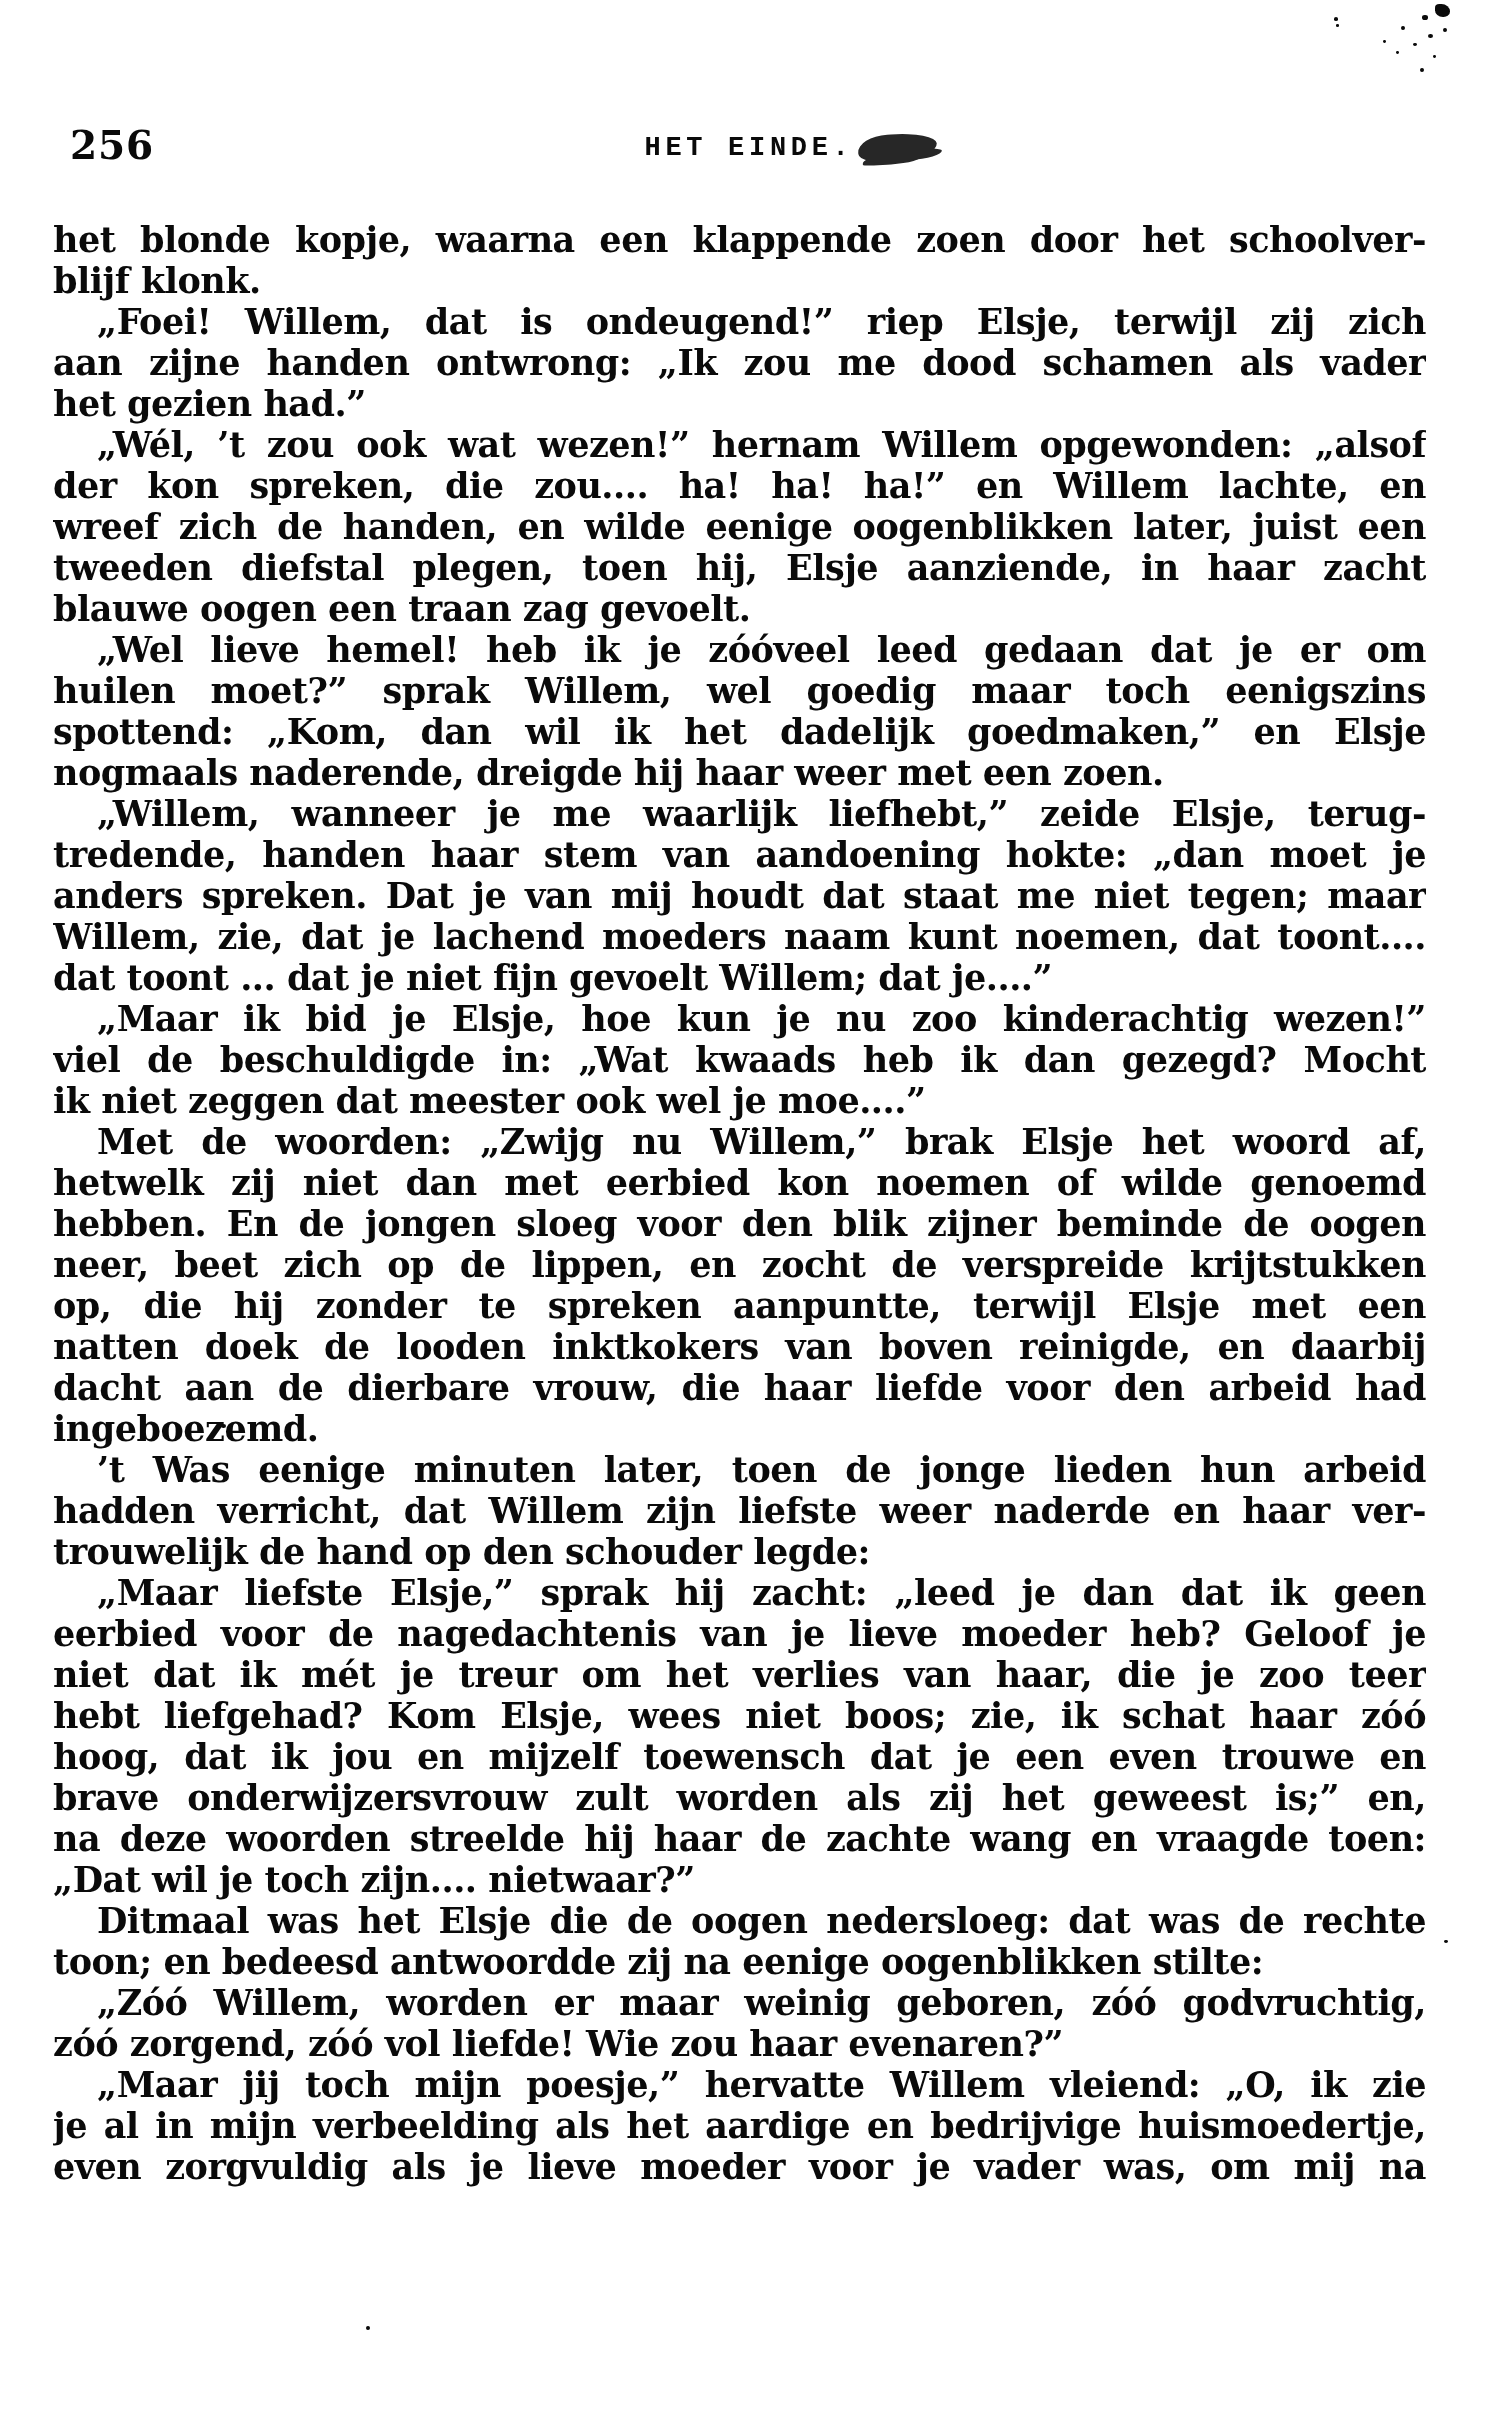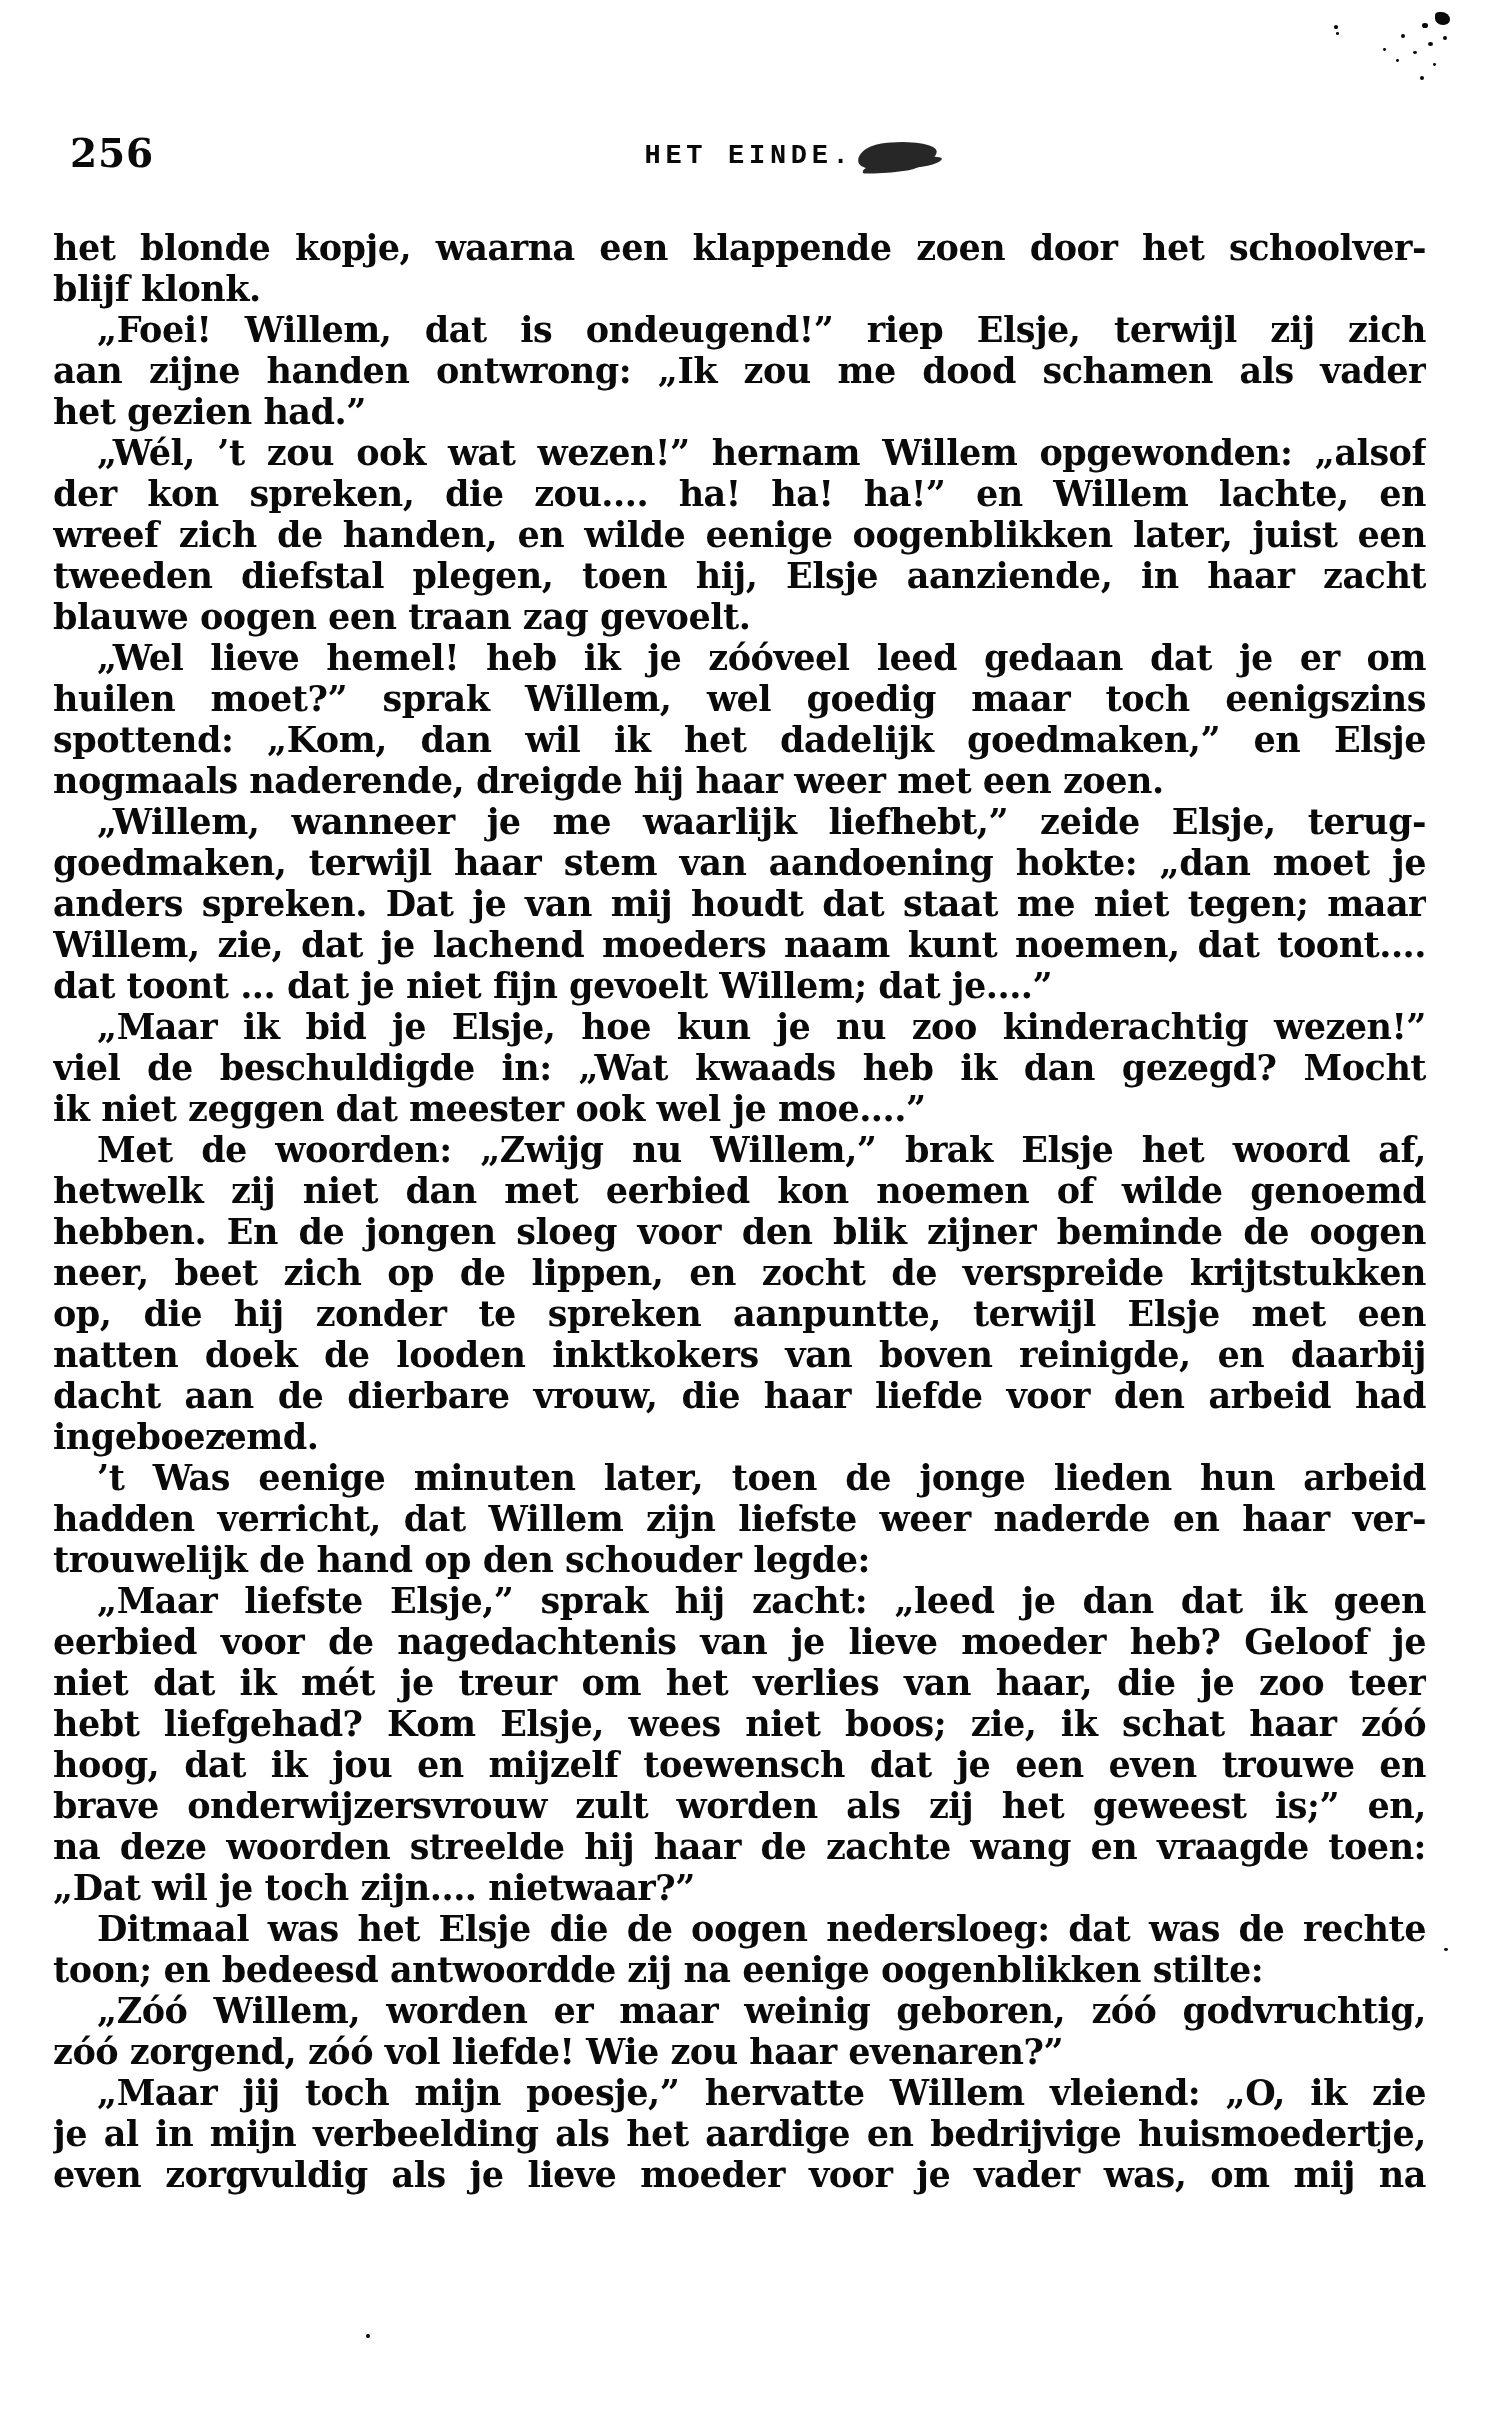--- a/index.html
+++ b/index.html
@@ -7,21 +7,21 @@
     --paper:#ffffff;
   }
   html,body{margin:0;padding:0;}
   body{
     width:1505px;height:2426px;
     background:var(--paper);
     font-family:"DejaVu Serif", serif;
     color:var(--ink);
     overflow:hidden;
   }
-  .page{position:absolute;left:0;top:8px;width:1505px;height:2212px;background:var(--paper);}
+  .page{position:absolute;left:0;top:0;width:1505px;height:2212px;background:var(--paper);}
 
   
   .pagehead{position:absolute;left:70px;top:126px;width:1358px;height:43px;font-weight:700;}
   .pagenum{position:absolute;left:0;top:0;font-size:39px;line-height:39px;letter-spacing:0.9px;}
   .runtitle{
     position:absolute;left:0;right:0;top:5.6px;text-align:center;
     font-size:27px;line-height:32px;letter-spacing:4.7px;font-weight:700;font-family:Liberation Mono, monospace;
   }
   
   .blot{
@@ -68,21 +68,21 @@
       <div class="ln j i">„Wél, ’t zou ook wat wezen!” hernam Willem opgewonden: „alsof</div>
       <div class="ln j">der kon spreken, die zou.... ha! ha! ha!” en Willem lachte, en</div>
       <div class="ln j">wreef zich de handen, en wilde eenige oogenblikken later, juist een</div>
       <div class="ln j">tweeden diefstal plegen, toen hij, Elsje aanziende, in haar zacht</div>
       <div class="ln">blauwe oogen een traan zag gevoelt.</div>
       <div class="ln j i">„Wel lieve hemel! heb ik je zóóveel leed gedaan dat je er om</div>
       <div class="ln j">huilen moet?” sprak Willem, wel goedig maar toch eenigszins</div>
       <div class="ln j">spottend: „Kom, dan wil ik het dadelijk goedmaken,” en Elsje</div>
       <div class="ln">nogmaals naderende, dreigde hij haar weer met een zoen.</div>
       <div class="ln j i">„Willem, wanneer je me waarlijk liefhebt,” zeide Elsje, terug-</div>
-      <div class="ln j">goedmaken, terwijl haar stem van aandoening hokte: „dan moet je</div>
+      <div class="ln j">tredende, handen haar stem van aandoening hokte: „dan moet je</div>
       <div class="ln j">anders spreken. Dat je van mij houdt dat staat me niet tegen; maar</div>
       <div class="ln j">Willem, zie, dat je lachend moeders naam kunt noemen, dat toont....</div>
       <div class="ln">dat toont ... dat je niet fijn gevoelt Willem; dat je....”</div>
       <div class="ln j i">„Maar ik bid je Elsje, hoe kun je nu zoo kinderachtig wezen!”</div>
       <div class="ln j">viel de beschuldigde in: „Wat kwaads heb ik dan gezegd? Mocht</div>
       <div class="ln">ik niet zeggen dat meester ook wel je moe....”</div>
       <div class="ln j i">Met de woorden: „Zwijg nu Willem,” brak Elsje het woord af,</div>
       <div class="ln j">hetwelk zij niet dan met eerbied kon noemen of wilde genoemd</div>
       <div class="ln j">hebben. En de jongen sloeg voor den blik zijner beminde de oogen</div>
       <div class="ln j">neer, beet zich op de lippen, en zocht de verspreide krijtstukken</div>

